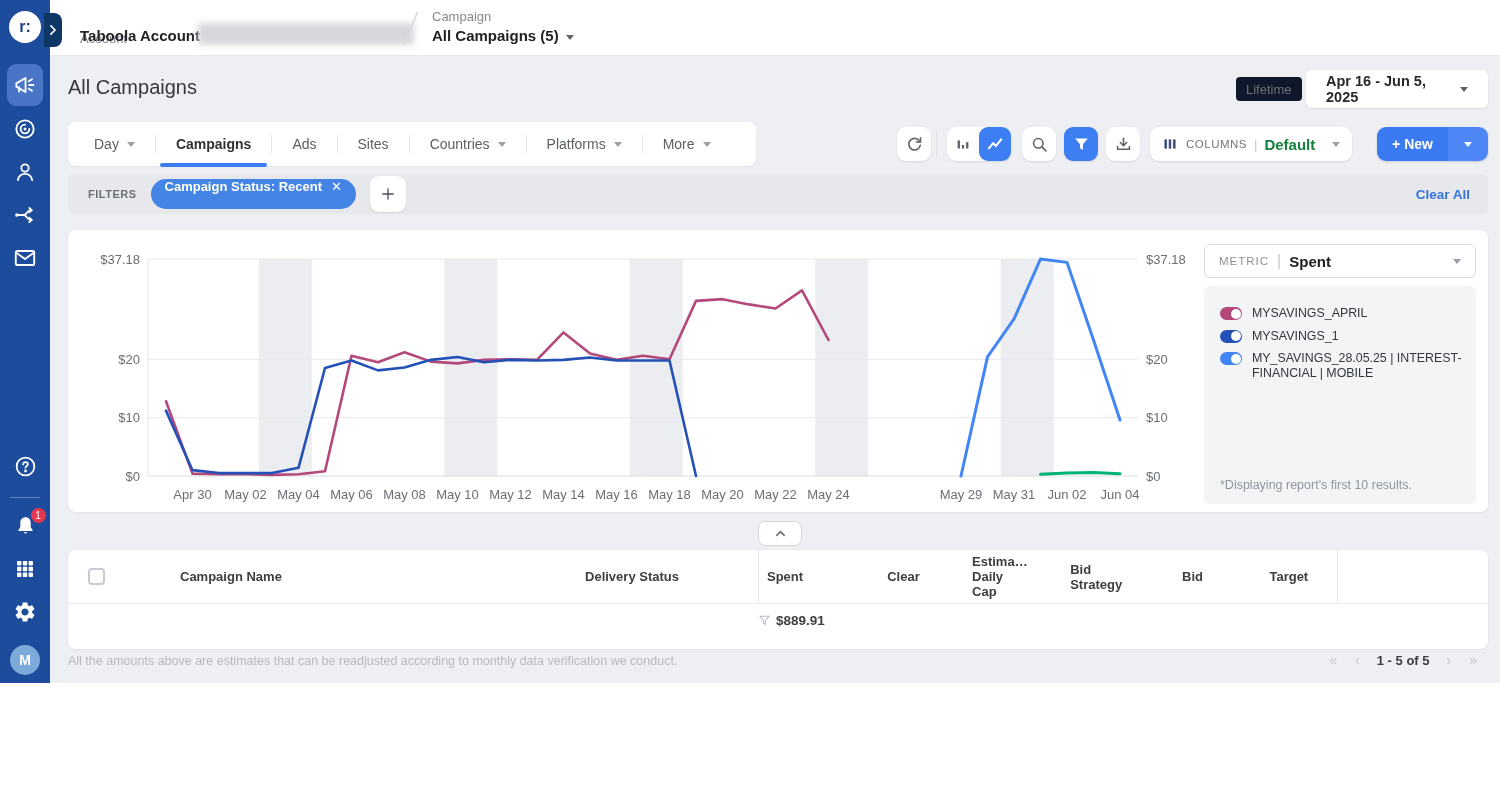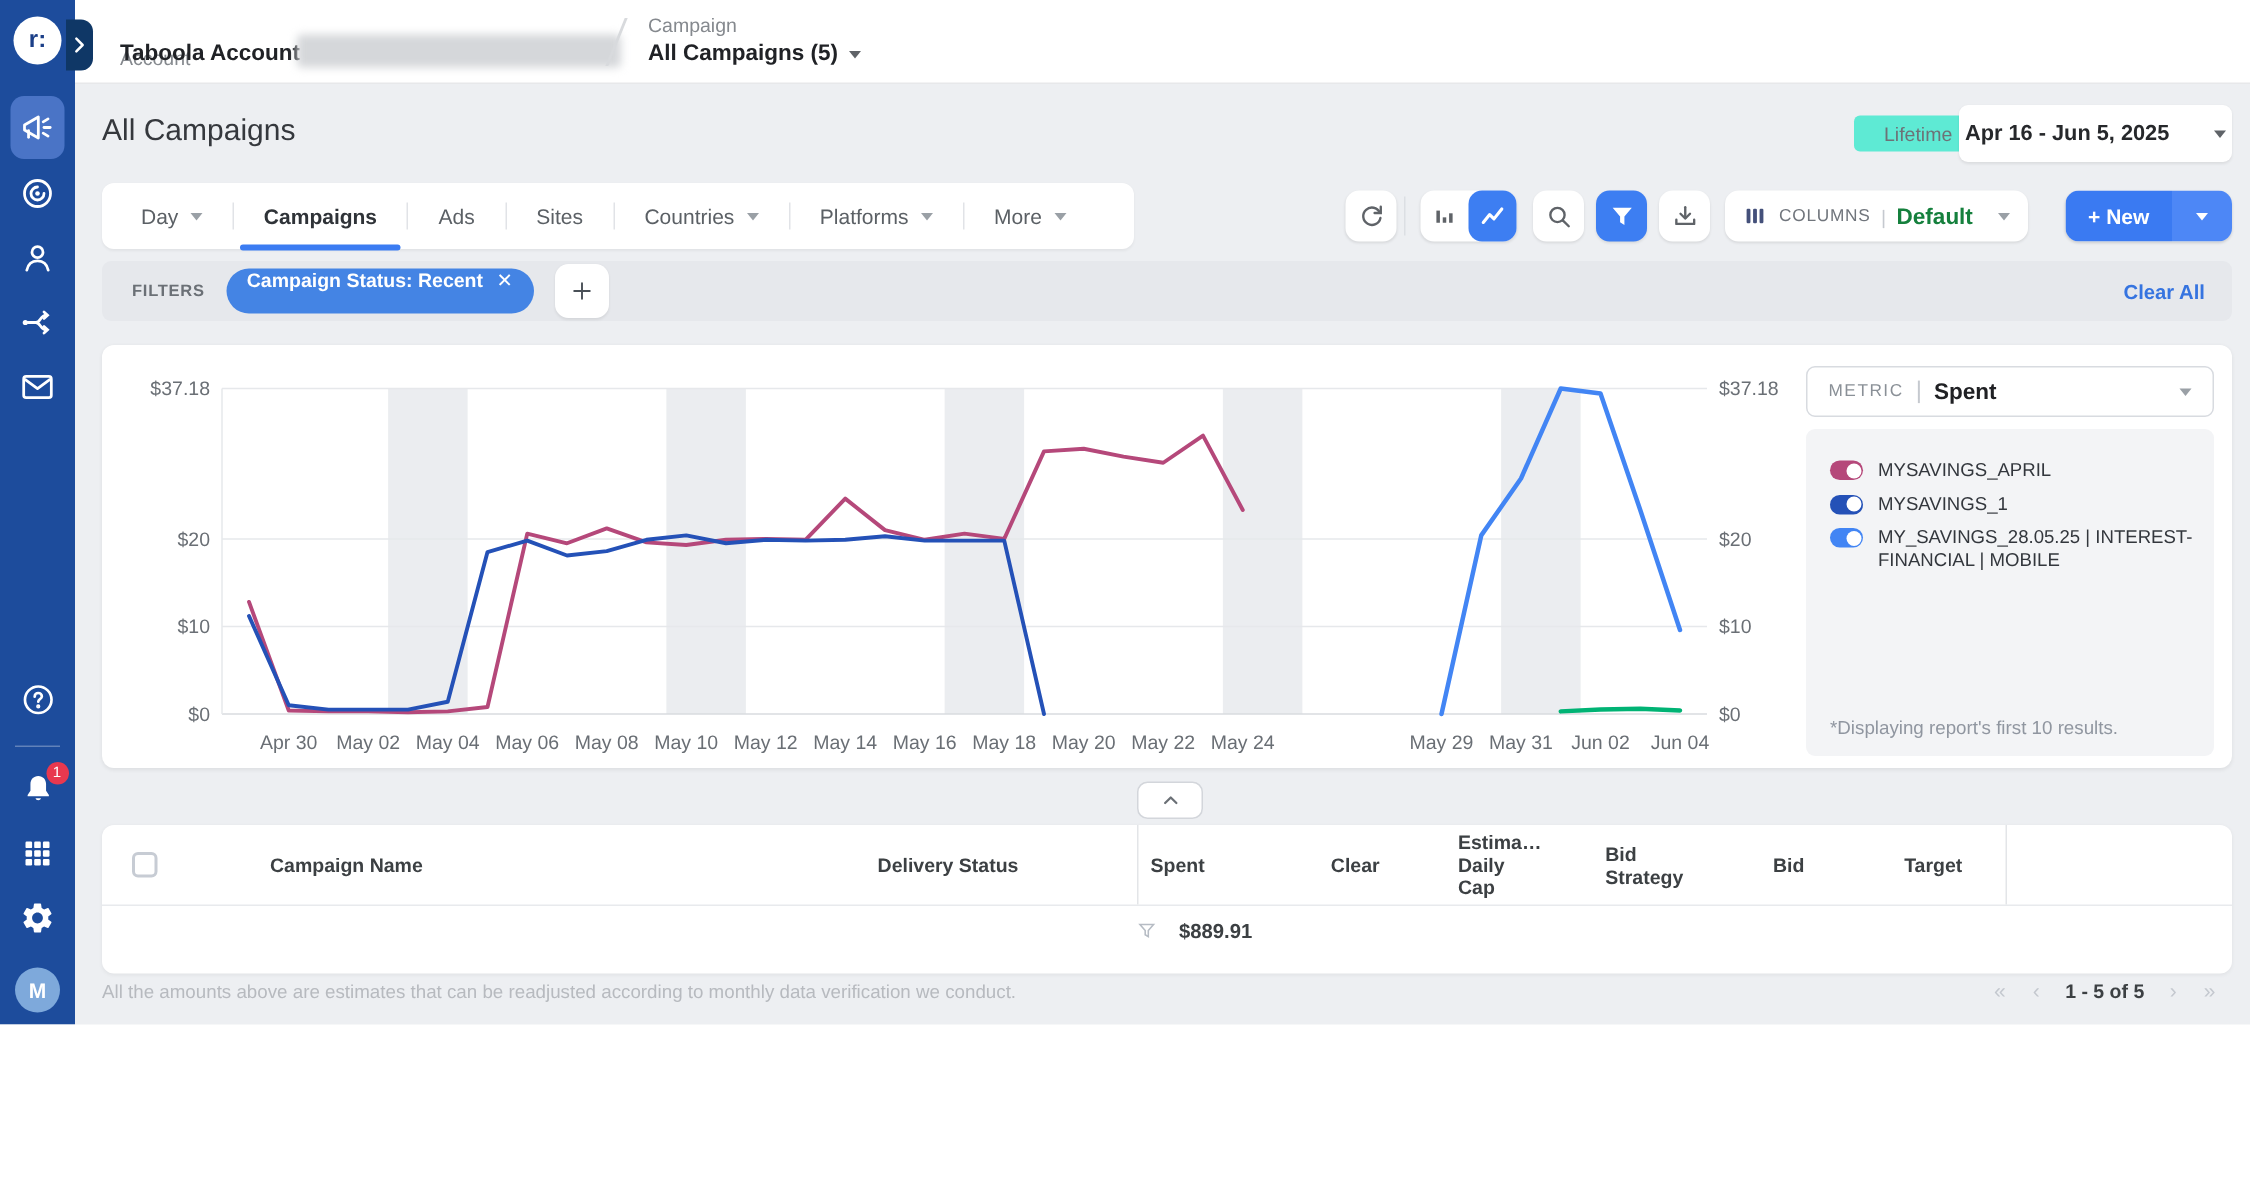--- a/index.html
+++ b/index.html
@@ -21,22 +21,22 @@
   .topbar { position:absolute; left:50px; top:0; width:1450px; height:56px; background:#fff; border-bottom:1px solid #e7e8ea; }
   .acct-label { position:absolute; left:30px; top:9px; font-size:13px; color:#85898e;margin-top:22px; }
   .acct-value { position:absolute; left:30px; top:27px; font-size:15px; font-weight:bold; color:#202226; }
   .blurbox { position:absolute; left:148px; top:23px; width:216px; height:22px; background:#d5d7da; border-radius:3px; filter:blur(3px); }
   .slash { position:absolute; left:360px; top:12px; width:14px; height:32px; border-left:2px solid #d8dadd; transform:skewX(-22deg); }
   .camp-label { position:absolute; left:382px; top:9px; font-size:13px; color:#85898e; }
   .camp-value { position:absolute; left:382px; top:27px; font-size:15px; font-weight:bold; color:#202226; }
   .caret { display:inline-block; width:0; height:0; border-left:4.5px solid transparent; border-right:4.5px solid transparent; border-top:5px solid #5f6368; vertical-align:middle; margin-left:7px; }
   
   .page-title { position:absolute; left:68px; top:76px; font-size:20px; font-weight:500; color:#35383d; }
-  .lifetime { position:absolute; left:1236px; top:77px; height:24px; background:#5eead4; border-radius:4px; color:#6d7277; font-size:13px; display:flex; align-items:center; padding:0 20px; }
-  .datebox { position:absolute; left:1306px; top:70px; width:182px; height:38px; background:#fff; border-radius:6px; box-shadow:0 1px 2px rgba(0,0,0,.08); display:flex; align-items:center; padding:0 4px; font-size:14.5px; font-weight:600; color:#26282b; }
+  .lifetime { position:absolute; left:1236px; top:77px; height:24px; background:#0f172a; border-radius:4px; color:#6d7277; font-size:13px; display:flex; align-items:center; padding:0 10px; }
+  .datebox { position:absolute; left:1306px; top:70px; width:182px; height:38px; background:#fff; border-radius:6px; box-shadow:0 1px 2px rgba(0,0,0,.08); display:flex; align-items:center; padding:0 20px; font-size:14.5px; font-weight:600; color:#26282b; }
   .datebox .caret { margin-left:auto; }
   
   .tabsbar { position:absolute; left:68px; top:122px; width:688px; height:44px; background:#fff; border-radius:8px; box-shadow:0 1px 2px rgba(0,0,0,.05); display:flex; align-items:center; padding:0 6px; }
   .tab { position:relative; height:44px; display:flex; align-items:center; padding:0 20px; font-size:14px; color:#5b6065; white-space:nowrap; }
   .tab.active { font-weight:bold; color:#2f3338; }
   .tab.active::after { content:""; position:absolute; left:4px; right:4px; bottom:-1px; height:4px; background:#3b7cf2; border-radius:3px; }
   .tab .caret { border-top-color:#9aa0a6; margin-left:8px; }
   .tabsep { width:1px; height:18px; background:#e1e3e7; }
   
   .tbtn { position:absolute; top:127px; width:34px; height:34px; background:#fff; border-radius:9px; box-shadow:0 1px 2px rgba(0,0,0,.1); display:flex; align-items:center; justify-content:center; }
@@ -82,21 +82,21 @@
   .th { font-size:13px; font-weight:bold; color:#3c4043; display:flex; align-items:center; }
   .checkcell { width:44px; display:flex; align-items:center; justify-content:center; padding-left:12px; }
   .checkbox { width:17px; height:17px; border:2px solid #c7ccd4; border-radius:4px; background:#fff; }
   .namecell { width:446px; padding-left:68px; }
   .delivcell { width:200px; justify-content:center; padding-right:52px; }
   .rightgroup { width:580px; border-left:1px solid #e3e5e8; border-right:1px solid #e3e5e8; display:flex; }
   .rg-col { width:96.6px; display:flex; align-items:center; justify-content:center; text-align:left; white-space:pre-line; line-height:15px; }
   .rg-col.first { justify-content:flex-start; padding-left:8px; }
   .totals { position:absolute; left:0; top:55px; width:1420px; height:44px; display:flex; }
   .tot-spent { position:absolute; left:690px; top:8px; display:flex; align-items:center; }
-  .tot-spent .amount { font-size:13.5px; font-weight:bold; color:#3c4043; margin-left:15px; }
+  .tot-spent .amount { font-size:13.5px; font-weight:bold; color:#3c4043; margin-left:5px; }
   
   .footnote { position:absolute; left:68px; top:654px; font-size:12.5px; color:#b7babf; }
   .pagination { position:absolute; right:14px; top:652px; display:flex; align-items:center; font-size:13px; color:#c4c8cf; }
   .pagination .pg-arrow { margin:0 9px; font-size:14px; }
   .pagination .pg-text { color:#3c4043; font-weight:bold; margin:0 8px; }
   svg { display:block; }
 </style>
 </head>
 <body>
 

